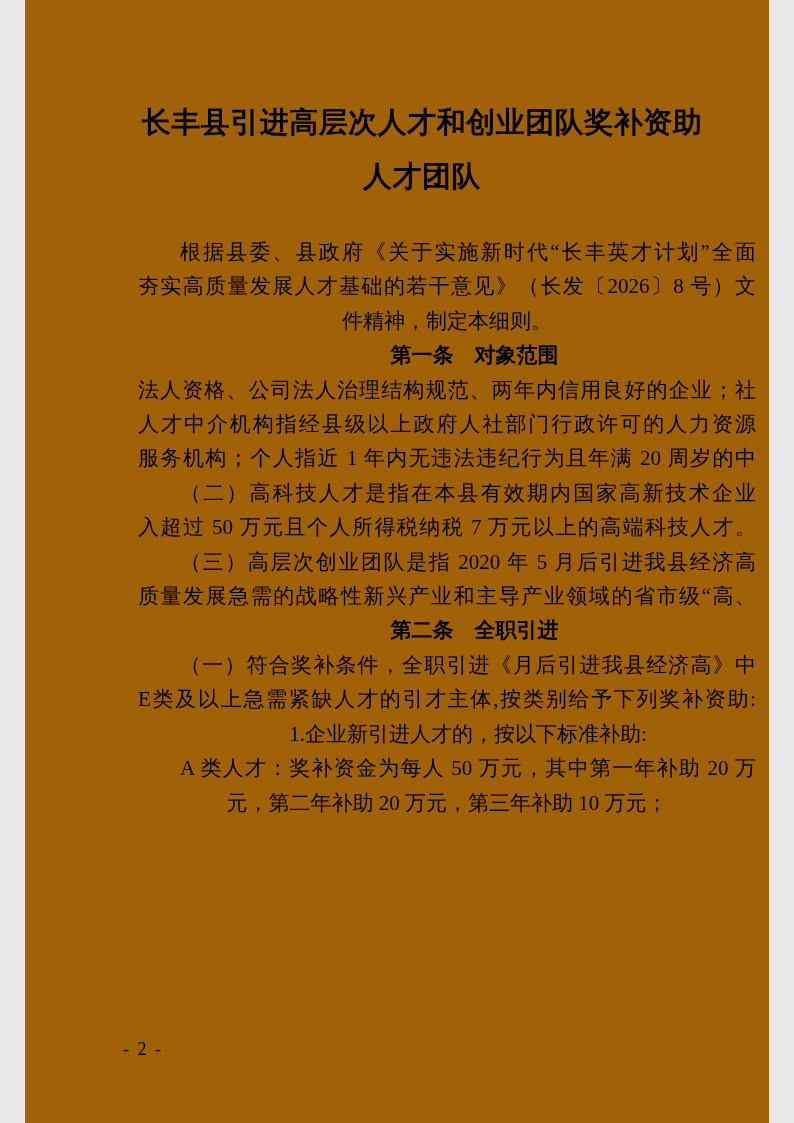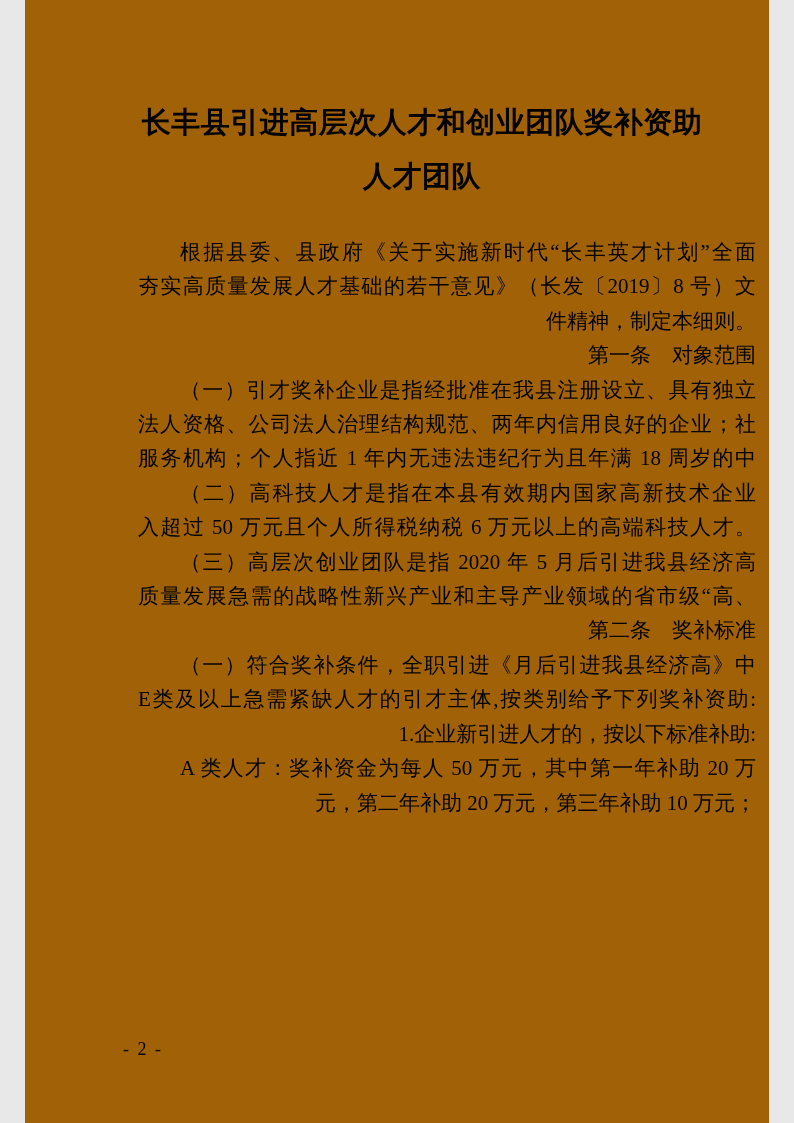--- a/index.html
+++ b/index.html
@@ -36,33 +36,33 @@
     position: absolute;
     left: 96px;
     top: 235px;
     width: 618px;
     margin-left: 17px;
   }
   .bodyline {
     font-size: 21px;
     line-height: 34.4px;
     white-space: nowrap;
-    text-align: right;
+    text-align: center;
   }
   .fill {
     white-space: normal;
     text-align: justify;
     text-align-last: justify;
     text-justify: inter-character;
   }
   .indent {
     text-indent: 42px;
   }
   .heading {
-    font-weight: normal;
+    font-weight: bold;
     text-indent: 55px;
     font-family: "Liberation Sans", sans-serif;
   }
   .footer {
     position: absolute;
     left: 98px;
     top: 1038px;
     font-size: 18px;
     line-height: 22px;
     letter-spacing: 2px;
@@ -73,31 +73,31 @@
 
 <div class="page">
 
   <div class="title-block">
     <div class="title-line">长丰县引进高层次人才和创业团队奖补资助</div>
     <div class="title-line">人才团队</div>
   </div>
 
   <div class="content">
     <div class="bodyline indent fill">根据县委、县政府《关于实施新时代“长丰英才计划”全面</div>
-    <div class="bodyline fill">夯实高质量发展人才基础的若干意见》（长发〔2019〕8 号）文</div>
+    <div class="bodyline fill">夯实高质量发展人才基础的若干意见》（长发〔2026〕8 号）文</div>
     <div class="bodyline">件精神，制定本细则。</div>
     <div class="bodyline heading">第一条　对象范围</div>
-    <div class="bodyline indent fill">（一）引才奖补企业是指经批准在我县注册设立、具有独立</div>
     <div class="bodyline fill">法人资格、公司法人治理结构规范、两年内信用良好的企业；社</div>
-    <div class="bodyline fill">服务机构；个人指近 1 年内无违法违纪行为且年满 18 周岁的中</div>
+    <div class="bodyline fill">人才中介机构指经县级以上政府人社部门行政许可的人力资源</div>
+    <div class="bodyline fill">服务机构；个人指近 1 年内无违法违纪行为且年满 20 周岁的中</div>
     <div class="bodyline indent fill">（二）高科技人才是指在本县有效期内国家高新技术企业</div>
-    <div class="bodyline fill">入超过 50 万元且个人所得税纳税 6 万元以上的高端科技人才。</div>
+    <div class="bodyline fill">入超过 50 万元且个人所得税纳税 7 万元以上的高端科技人才。</div>
     <div class="bodyline indent fill">（三）高层次创业团队是指 2020 年 5 月后引进我县经济高</div>
     <div class="bodyline fill">质量发展急需的战略性新兴产业和主导产业领域的省市级“高、</div>
-    <div class="bodyline heading">第二条　奖补标准</div>
+    <div class="bodyline heading">第二条　全职引进</div>
     <div class="bodyline indent fill">（一）符合奖补条件，全职引进《月后引进我县经济高》中</div>
     <div class="bodyline fill">E类及以上急需紧缺人才的引才主体,按类别给予下列奖补资助:</div>
     <div class="bodyline indent">1.企业新引进人才的，按以下标准补助:</div>
     <div class="bodyline indent fill">A 类人才：奖补资金为每人 50 万元，其中第一年补助 20 万</div>
     <div class="bodyline">元，第二年补助 20 万元，第三年补助 10 万元；</div>
   </div>
 
   <div class="footer">- 2 -</div>
 
 </div>

